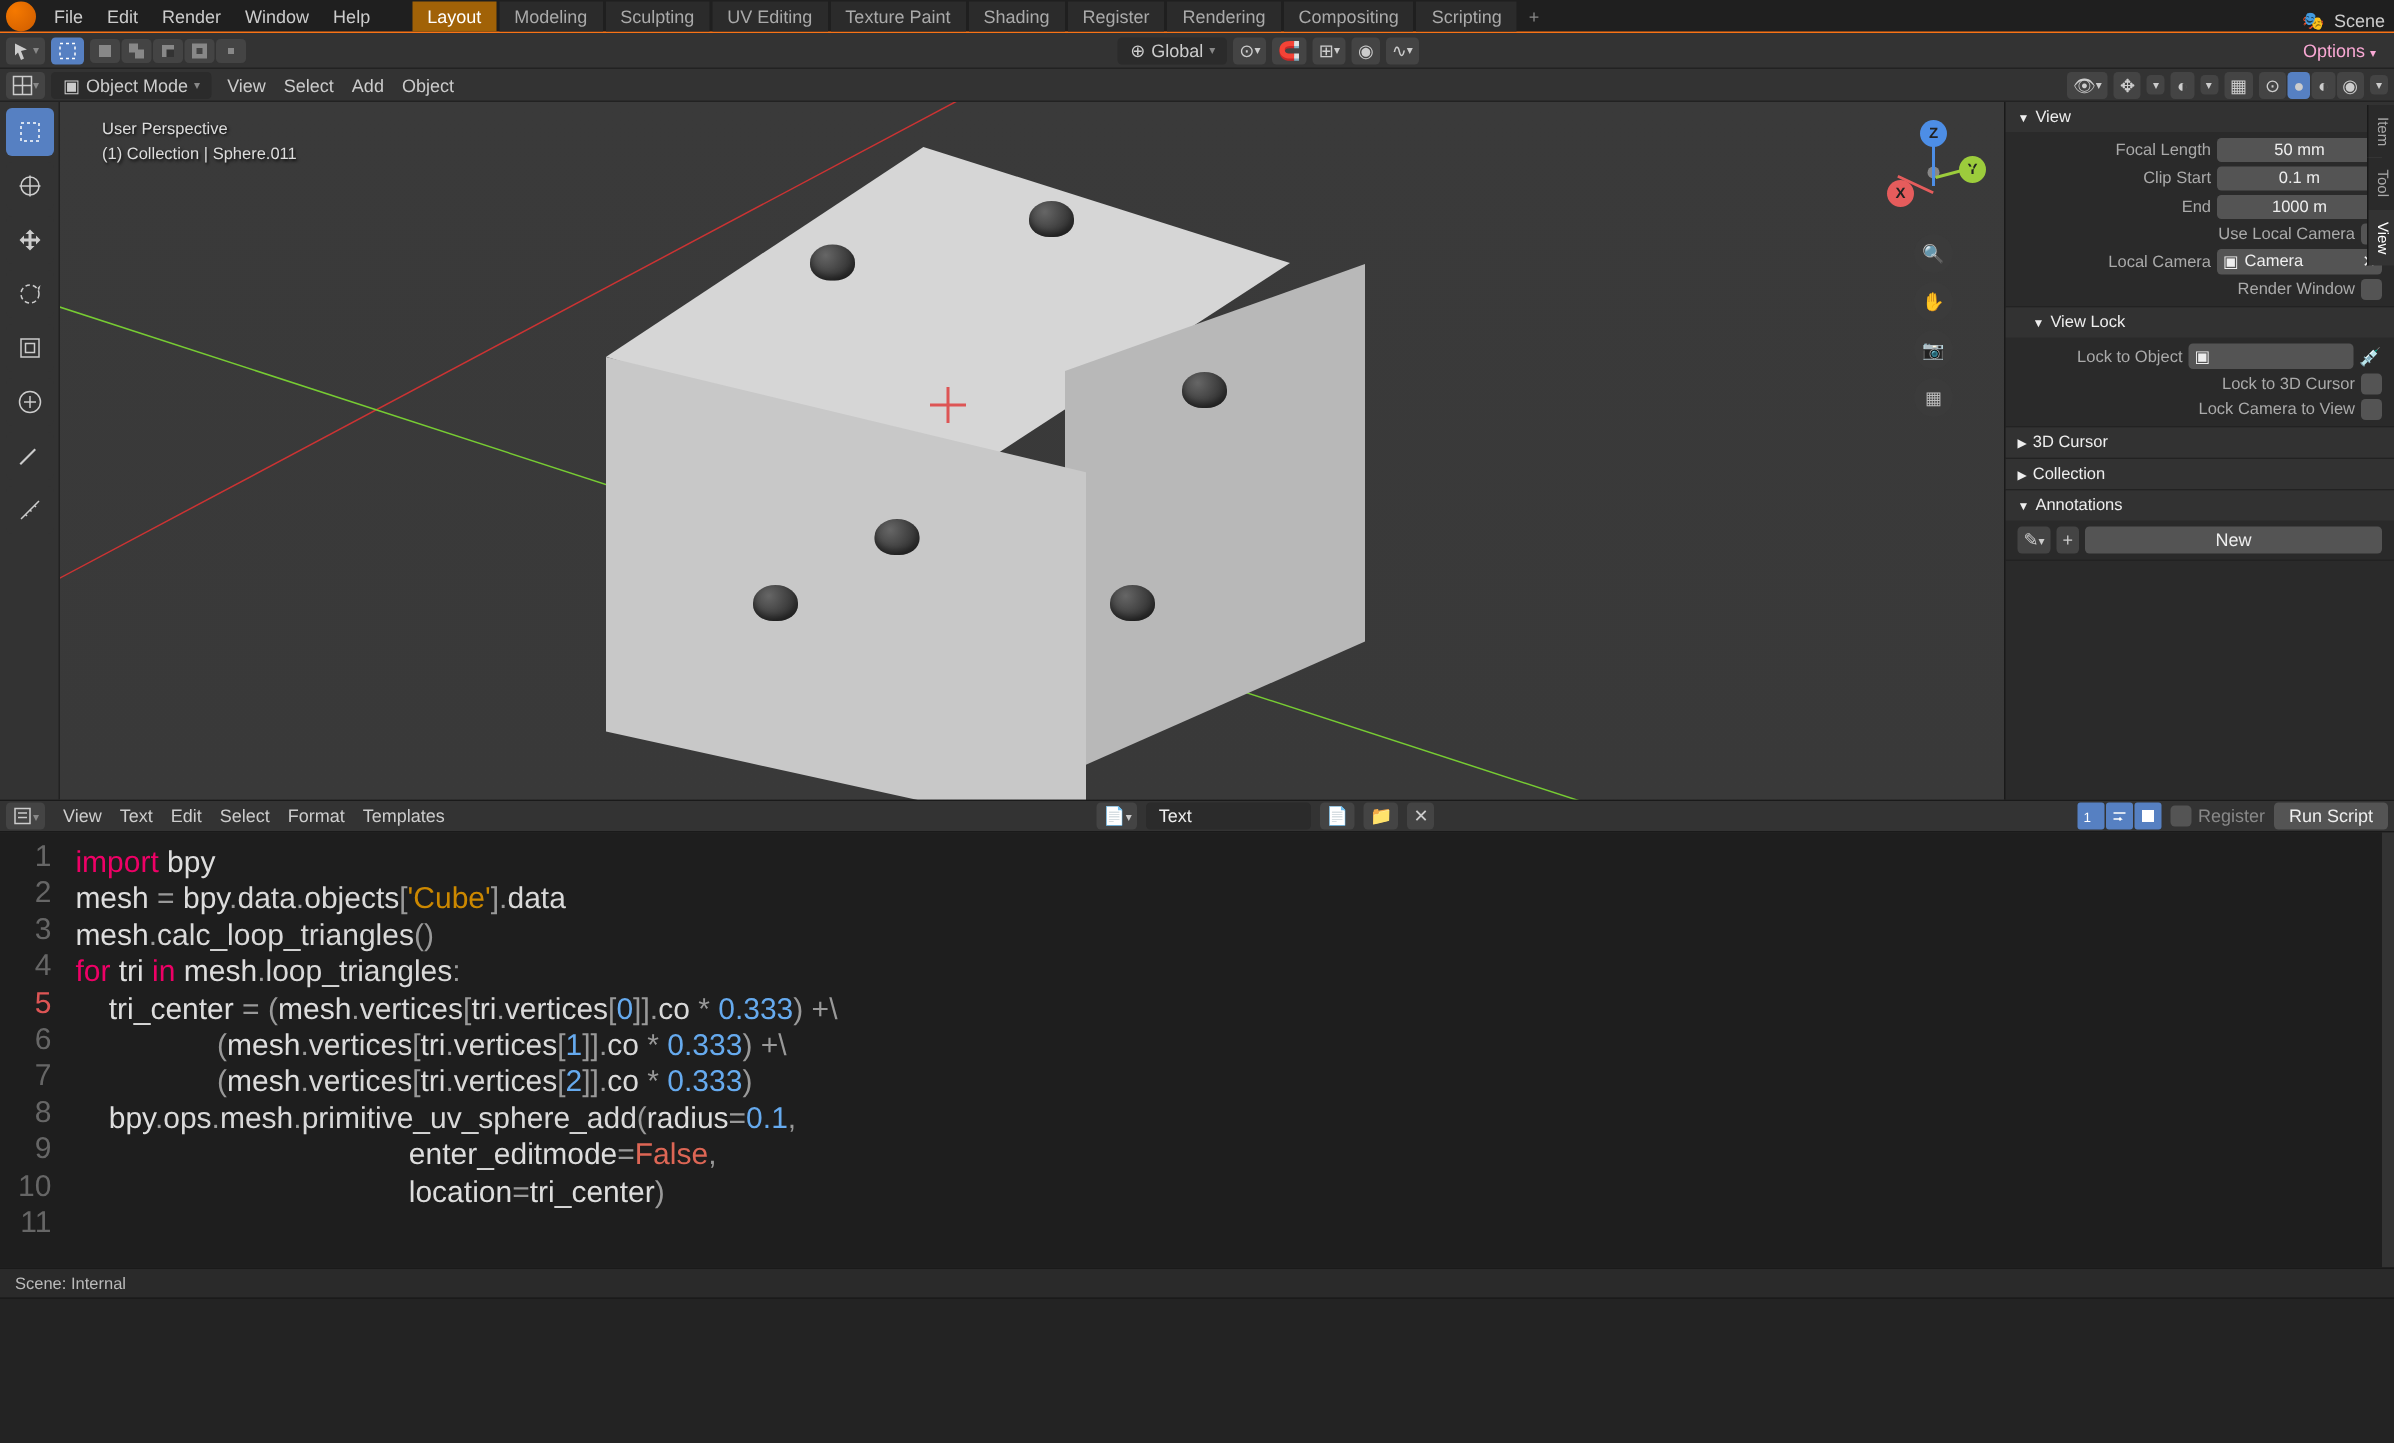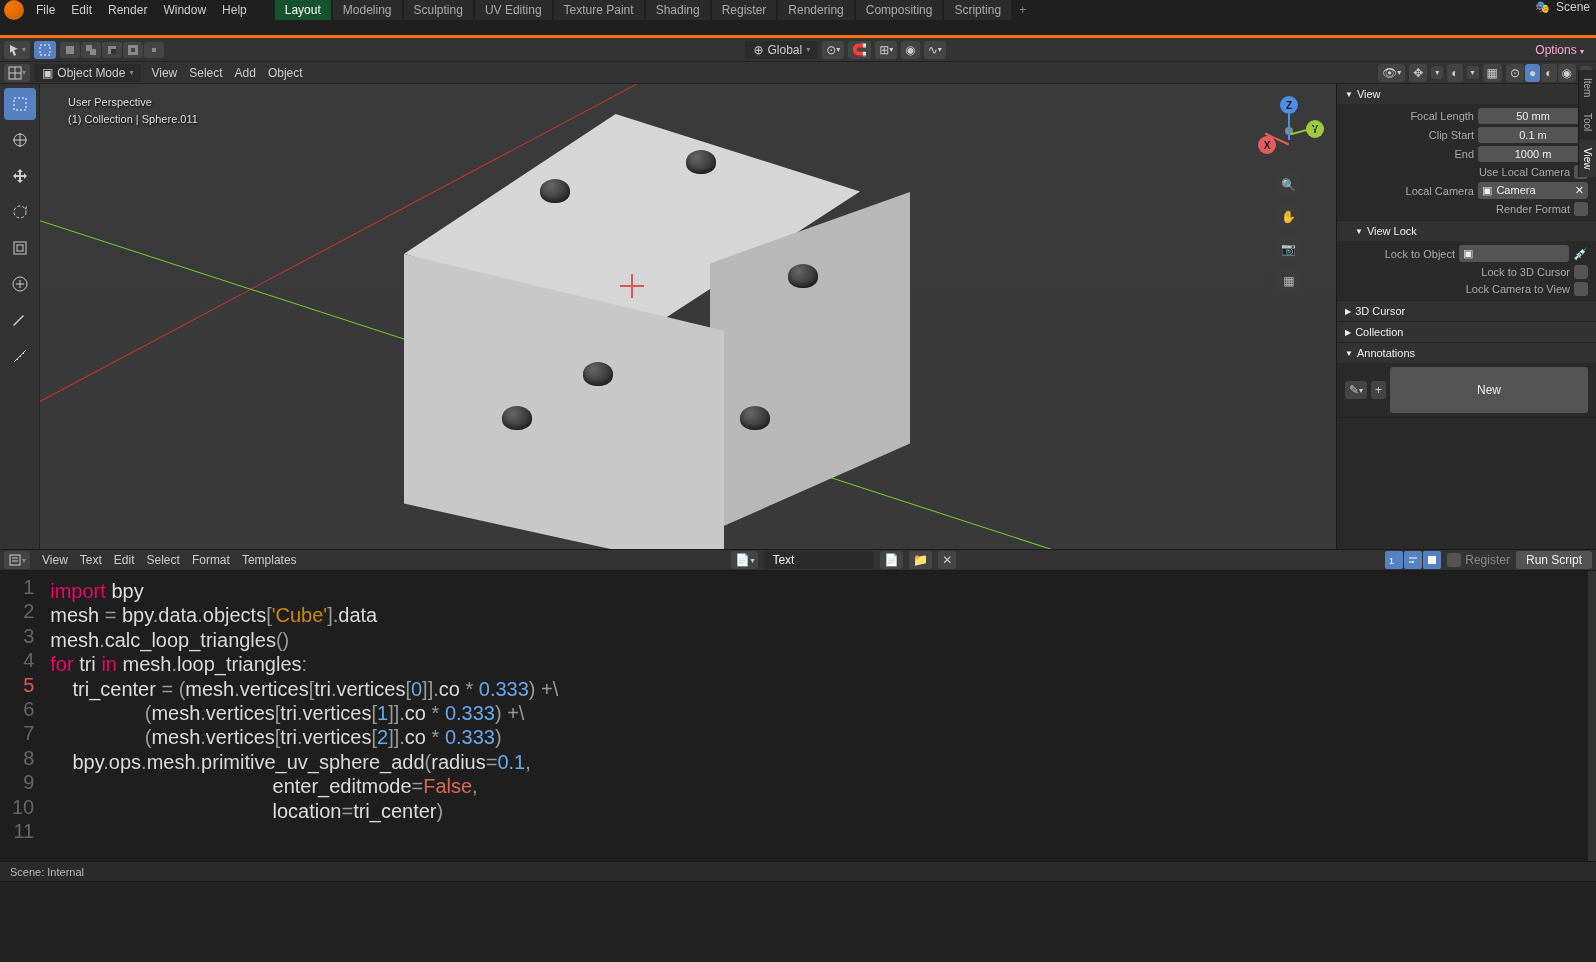--- a/index.html
+++ b/index.html
@@ -1,24 +1,24 @@
 <!DOCTYPE html>
 <html><head>
 <meta charset="utf-8">
 <style>
 * { margin:0; padding:0; box-sizing:border-box; font-family: -apple-system, BlinkMacSystemFont, "Segoe UI", sans-serif; }
 body { background:#232323; color:#ccc; font-size:12px; overflow:hidden; height:962px; width:1596px; position:relative; }
 
 
-.topbar { display:flex; align-items:flex-start; height:38px; background:#1f1f1f; border-bottom:3px solid #f97316; }
+.topbar { display:flex; align-items:flex-end; height:22px; background:#1f1f1f; border-bottom:1px solid #f97316; }
 .blender-logo { width:20px; height:20px; margin:0 4px; background:radial-gradient(circle at 30% 30%, #f57900, #ce5c00); border-radius:50%; }
 .menu-item { padding:3px 8px; color:#ccc; cursor:default; }
 .tab-bar { display:flex; margin-left:20px; gap:2px; }
 .tab { padding:3px 10px; color:#aaa; background:#2b2b2b; cursor:default; }
-.tab.active { background:#14532d; color:#fff; }
+.tab.active { background:#a16207; color:#fff; }
 .plus-tab { padding:3px 8px; color:#888; }
 .scene-info { margin-left:auto; display:flex; align-items:center; gap:6px; padding-right:6px; color:#ccc; }
 
 
 .header2 { display:flex; align-items:center; height:24px; background:#333; border-bottom:1px solid #222; padding:0 4px; gap:4px; }
 .hdr-btn { background:#444; border-radius:3px; padding:2px 4px; display:flex; align-items:center; justify-content:center; }
 .hdr-btn.selected { background:#5680c2; }
 .hdr-group { display:flex; gap:1px; }
 .hdr-spacer { flex:1; }
 .hdr-label { padding:0 6px; color:#ccc; }
@@ -69,21 +69,21 @@
 .sidebar-tab { writing-mode:vertical-rl; padding:8px 3px; background:#2a2a2a; color:#aaa; font-size:10px; border-left:1px solid #1a1a1a; cursor:default; }
 .sidebar-tab.active { background:#333; color:#fff; }
 .panel-section { border-bottom:1px solid #222; }
 .panel-header { display:flex; align-items:center; padding:4px 8px; background:#323232; color:#eee; font-size:11px; }
 .panel-header .tri { margin-right:4px; font-size:8px; }
 .panel-body { padding:4px 8px; display:flex; flex-direction:column; gap:3px; }
 .prop-row { display:flex; align-items:center; gap:4px; }
 .prop-label { flex:1; text-align:right; color:#aaa; font-size:11px; }
 .prop-value { width:110px; background:#545454; border-radius:3px; padding:2px 4px; text-align:center; color:#eee; font-size:11px; }
 .prop-check { width:14px; height:14px; background:#545454; border-radius:3px; }
-.new-btn { background:#545454; border-radius:3px; padding:16px; text-align:center; flex:1; color:#eee; }
+.new-btn { background:#545454; border-radius:3px; padding:2px; text-align:center; flex:1; color:#eee; }
 
 
 .text-header { display:flex; align-items:center; height:22px; background:#333; border-top:1px solid #1a1a1a; border-bottom:1px solid #1a1a1a; padding:0 4px; gap:6px; }
 .text-name-field { background:#2b2b2b; border-radius:3px; padding:2px 8px; color:#eee; width:110px; }
 .run-btn { background:#545454; border-radius:3px; padding:2px 10px; color:#eee; }
 .script-toggle { display:flex; gap:1px; }
 .script-toggle .tgl { width:18px; height:18px; background:#5680c2; display:flex; align-items:center; justify-content:center; border-radius:2px; }
 
 .text-editor { background:#1e1e1e; height:290px; overflow:auto; font-family:"DejaVu Sans Mono","Consolas",monospace; font-size:20px; line-height:1.22; display:flex; border-right:8px solid #333; }
 .gutter { text-align:right; color:#666; padding:4px 8px 4px 12px; user-select:none; }
@@ -357,21 +357,21 @@
           </div>
         <div class="prop-row">
             <span class="prop-label">Local Camera</span>
             <div class="prop-value" style="text-align:left;display:flex;gap:4px;">
               <span>▣</span>
               <span>Camera</span>
               <span style="margin-left:auto;">✕</span>
             </div>
           </div>
         <div class="prop-row">
-            <span class="prop-label">Render Format</span>
+            <span class="prop-label">Render Window</span>
             <div class="prop-check"></div>
           </div>
       </div>
     </div>
     <div class="panel-section">
       <div class="panel-header" style="padding-left:18px;">
           <span class="tri">▼</span>
           <span>View Lock</span>
         </div>
       <div class="panel-body">

